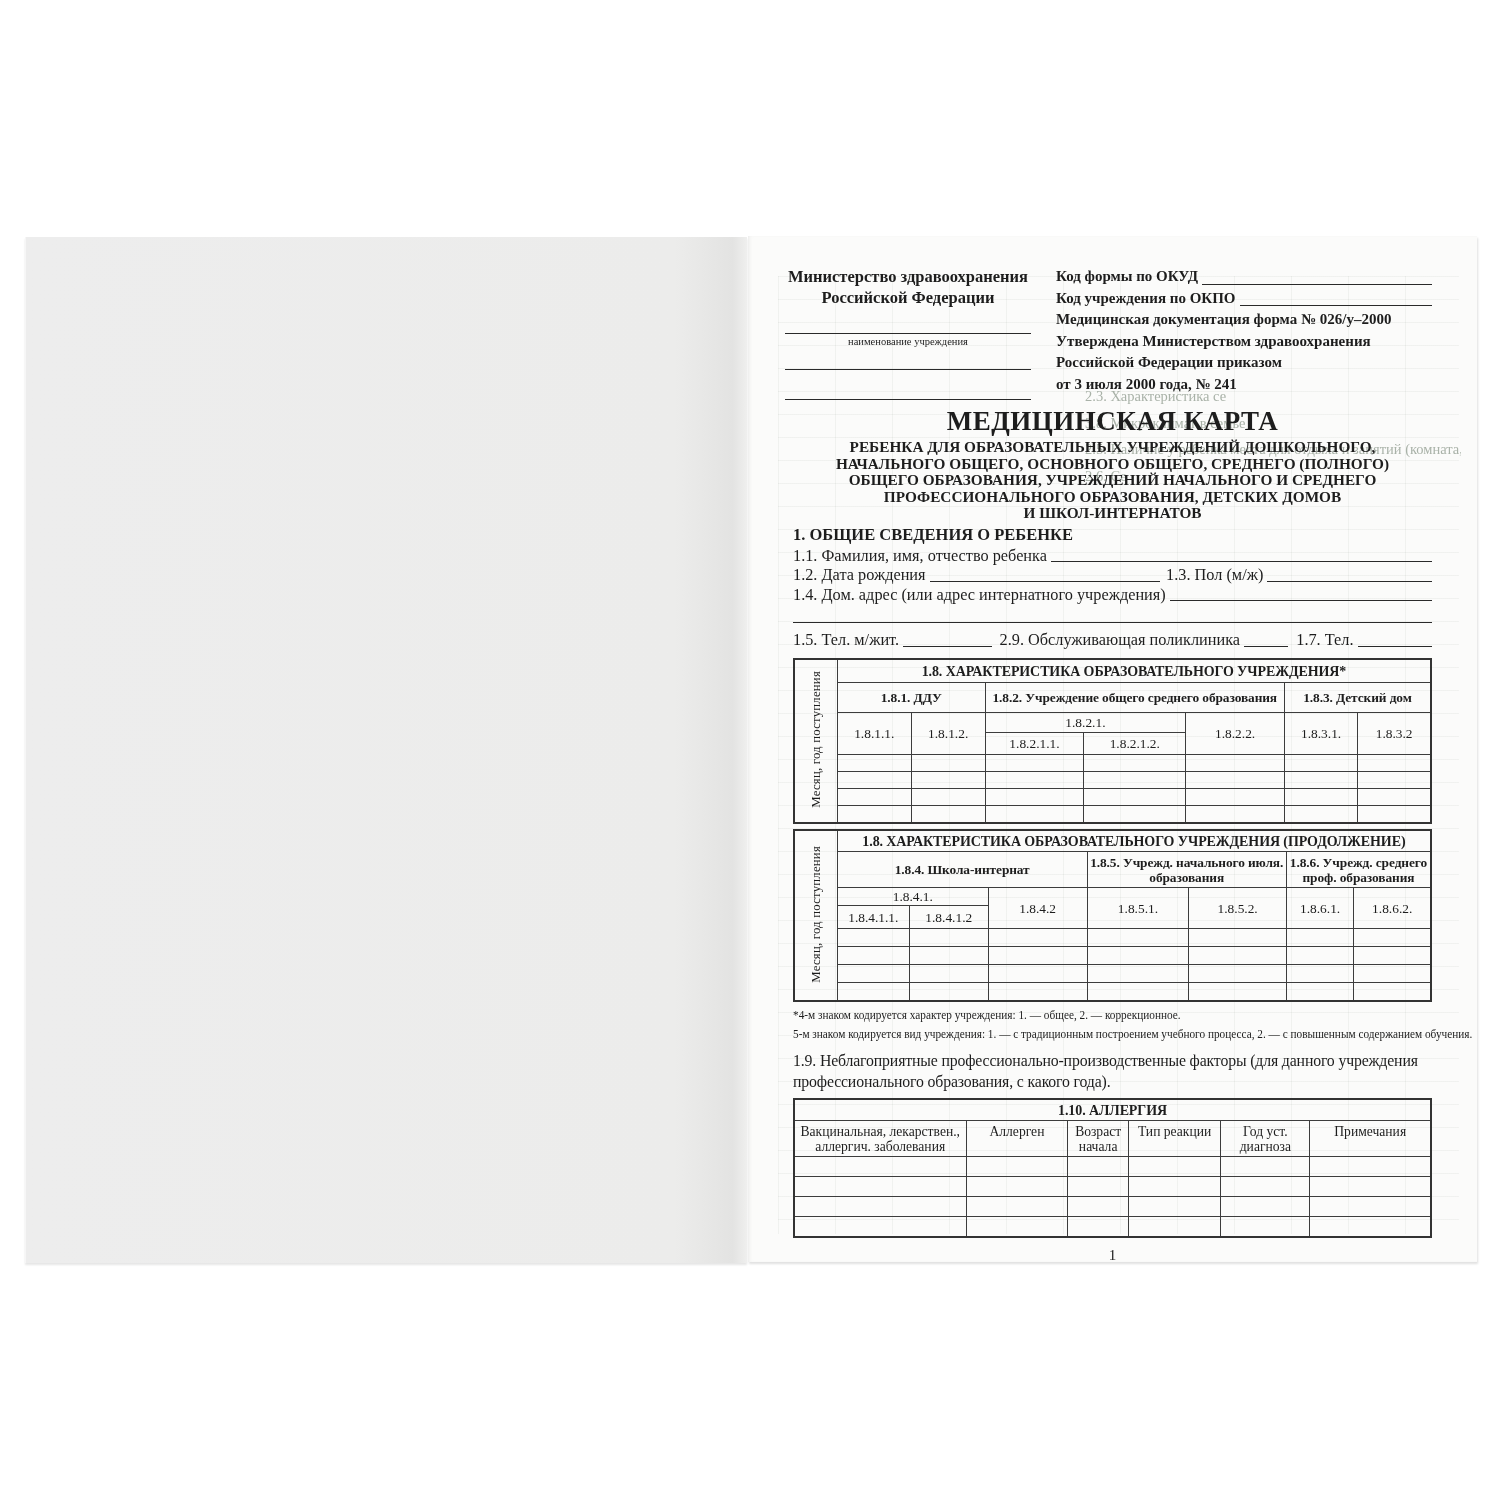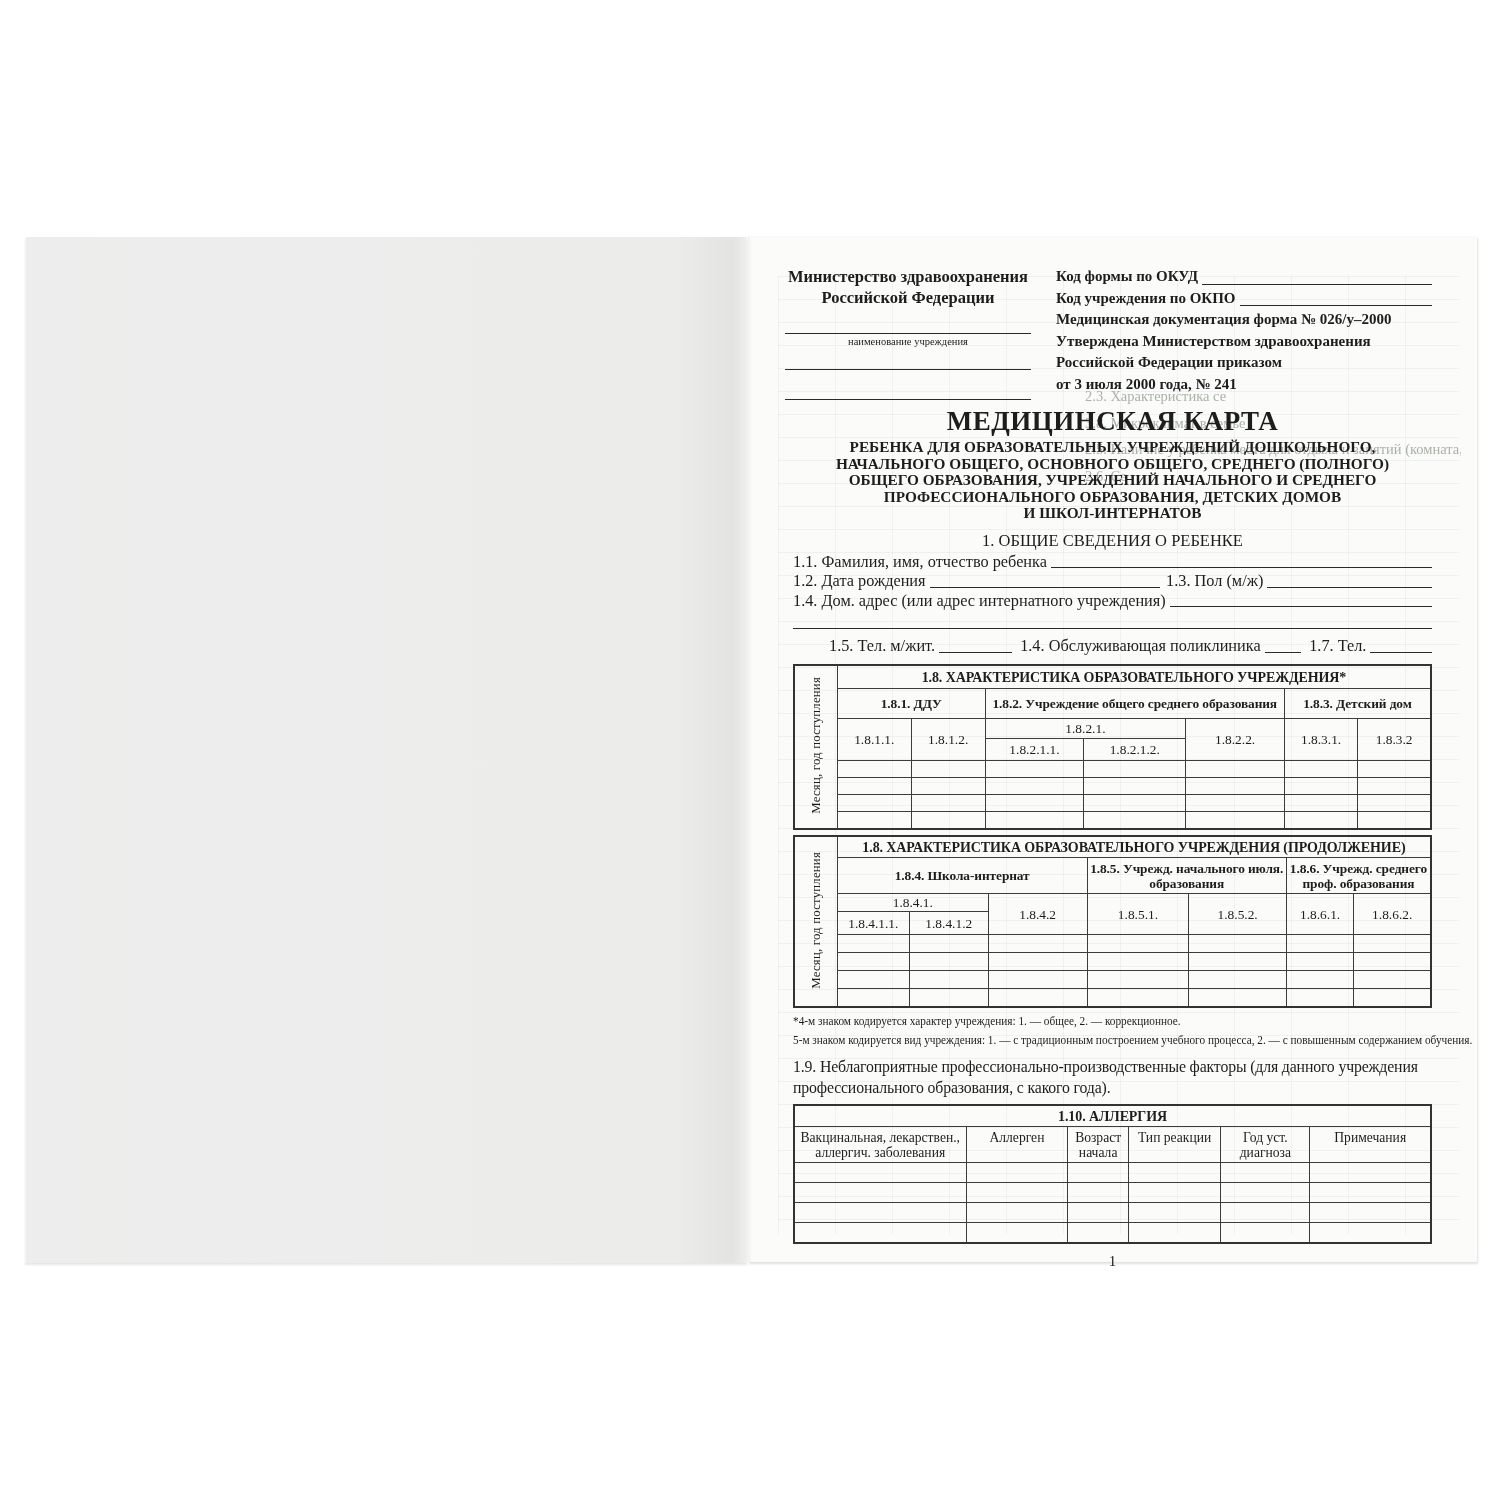--- a/index.html
+++ b/index.html
@@ -43,25 +43,25 @@
   .nameline{border-bottom:1.4px solid #2a2a2a;height:13px;}
   .head-left .caption{font-size:10.5px;line-height:13px;margin-top:1px;}
   .blankline{border-bottom:1.4px solid #2a2a2a;height:21px;}
   .blankline.b2{height:29px;}
   .head-right{flex:1;margin-left:25px;font-weight:bold;font-size:15px;line-height:21.5px;}
   .head-right .ln{display:flex;white-space:nowrap;}
   .fill{flex:1;border-bottom:1.3px solid #2a2a2a;margin:0 0 3px 4px;min-width:20px;}
   
   .form-title{text-align:center;font-weight:bold;font-size:27px;letter-spacing:0.5px;margin-top:7px;line-height:29px;white-space:nowrap;}
   .subtitle{text-align:center;font-weight:bold;font-size:15.3px;line-height:16.6px;margin-top:3px;}
-  .sec-heading{text-align:center;font-weight:normal;font-size:16.5px;margin-top:8px;line-height:22px;}
+  .sec-heading{text-align:left;font-weight:bold;font-size:16.5px;margin-top:2px;line-height:22px;}
   
   .frow{display:flex;font-size:16.3px;line-height:19.5px;white-space:nowrap;}
   .frow .lbl{flex:none;}
-  .frow.mt{margin-top:7px;margin-left:36px;}
+  .frow.mt{margin-top:7px;}
   .fullline{border-bottom:1.3px solid #2a2a2a;height:18px;}
   
   table{border-collapse:collapse;width:100%;table-layout:fixed;}
   td{border:1px solid #3c3c3c;text-align:center;vertical-align:middle;padding:0 2px;
      font-size:13.4px;line-height:15px;overflow:hidden;}
   table{border:2px solid #333333;}
   .t18{margin-top:8px;}
   .t18b{margin-top:5px;}
   .t-title{font-weight:bold;font-size:14px;letter-spacing:-0.1px;white-space:nowrap;}
   .t-group{font-weight:bold;font-size:13.4px;letter-spacing:-0.1px;}
@@ -141,21 +141,21 @@
         <span class="fill" style="flex:1"></span>
       </div>
       <div class="frow">
         <span class="lbl">1.4. Дом. адрес (или адрес интернатного учреждения)</span>
         <span class="fill"></span>
       </div>
       <div class="fullline"></div>
       <div class="frow mt">
         <span class="lbl">1.5. Тел. м/жит.</span>
         <span class="fill" style="flex:1.9"></span>
-        <span class="lbl" style="margin-left:8px">1.4. Обслуживающая поликлиника</span>
+        <span class="lbl" style="margin-left:8px">2.9. Обслуживающая поликлиника</span>
         <span class="fill" style="flex:0.95"></span>
         <span class="lbl" style="margin-left:8px">1.7. Тел.</span>
         <span class="fill" style="flex:1.6"></span>
       </div>
 
       <table class="t18">
         <colgroup>
           <col style="width:6.8%">
             <col style="width:11.6%">
             <col style="width:11.6%">

